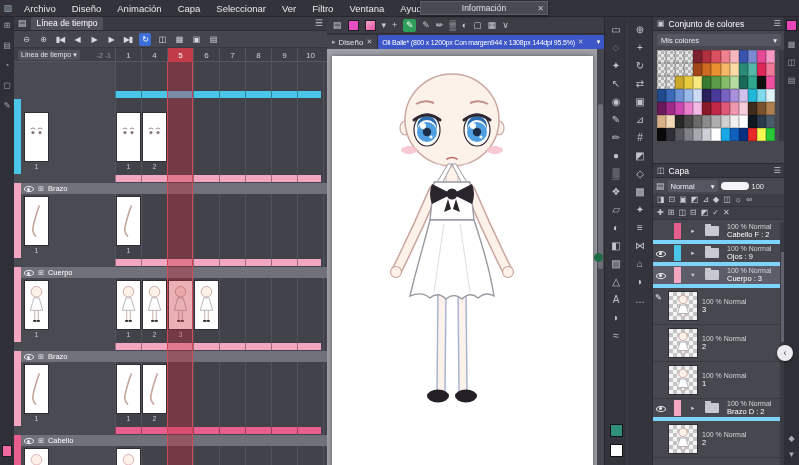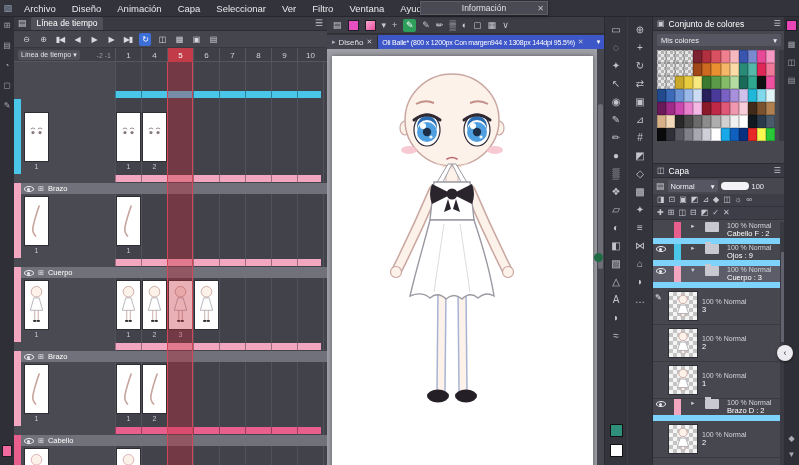--- a/index.html
+++ b/index.html
@@ -88,21 +88,21 @@
   .sw.t{background:repeating-conic-gradient(#b4b4b4 0% 25%,#e6e6e6 0% 50%) 0 0/6px 6px;}
   .cs-scroll{position:absolute;right:1px;top:33px;width:5px;height:91px;background:#393941;}
   .layers{position:absolute;left:0;top:146px;width:132px;height:302px;border-top:1px solid #2a2a30;background:#47474f;}
   .blend-row{height:16px;display:flex;align-items:center;gap:3px;padding:0 3px;}
   .blend-dd{flex:0 0 50px;height:12px;background:#565662;border-radius:2px;font-size:7.5px;display:flex;align-items:center;justify-content:space-between;padding:0 3px;color:#ececf2;}
   .pill{width:28px;height:8px;background:#f4f4f8;border-radius:4px;}
   .opx{font-size:7.5px;color:#ececf2;}
   .lyr-icons{height:13px;display:flex;align-items:center;gap:4px;padding:0 4px;background:#3e3e48;border-bottom:1px solid #33333b;}
   .lyr-icons .ic{font-size:8px;}
   .layer-list{position:absolute;left:0;top:58px;right:0;bottom:0;overflow:hidden;}
-  .lrow{display:flex;align-items:flex-start;gap:8px;height:22px;border-bottom:6px solid #7dd3fc;padding:0 2px;}
+  .lrow{display:flex;align-items:center;gap:8px;height:22px;border-bottom:4px solid #7dd3fc;padding:0 2px;}
   .lrow.selected{background:#5d5d6a;}
   .eyecol{width:11px;display:inline-flex;justify-content:center;}
   .chipcol{width:7px;height:16px;flex:0 0 auto;}
   .arrow{width:8px;font-size:6.5px;color:#d0d0d8;text-align:center;}
   .folder-ic{width:14px;height:10px;position:relative;background:#c8c8d0;border-radius:1px;flex:0 0 auto;}
   .folder-ic::before{content:"";position:absolute;top:-2px;left:0;width:6px;height:2px;background:#c8c8d0;}
   .ltxt,.ctxt{display:flex;flex-direction:column;line-height:1.15;overflow:hidden;}
   .l1{font-size:7px;color:#d4d4da;white-space:nowrap;}
   .l2{font-size:7.5px;color:#fff;white-space:nowrap;}
   .crow{position:relative;height:37px;display:flex;align-items:center;gap:4px;border-bottom:1px solid #3a3a40;padding:0 2px 0 15px;}

